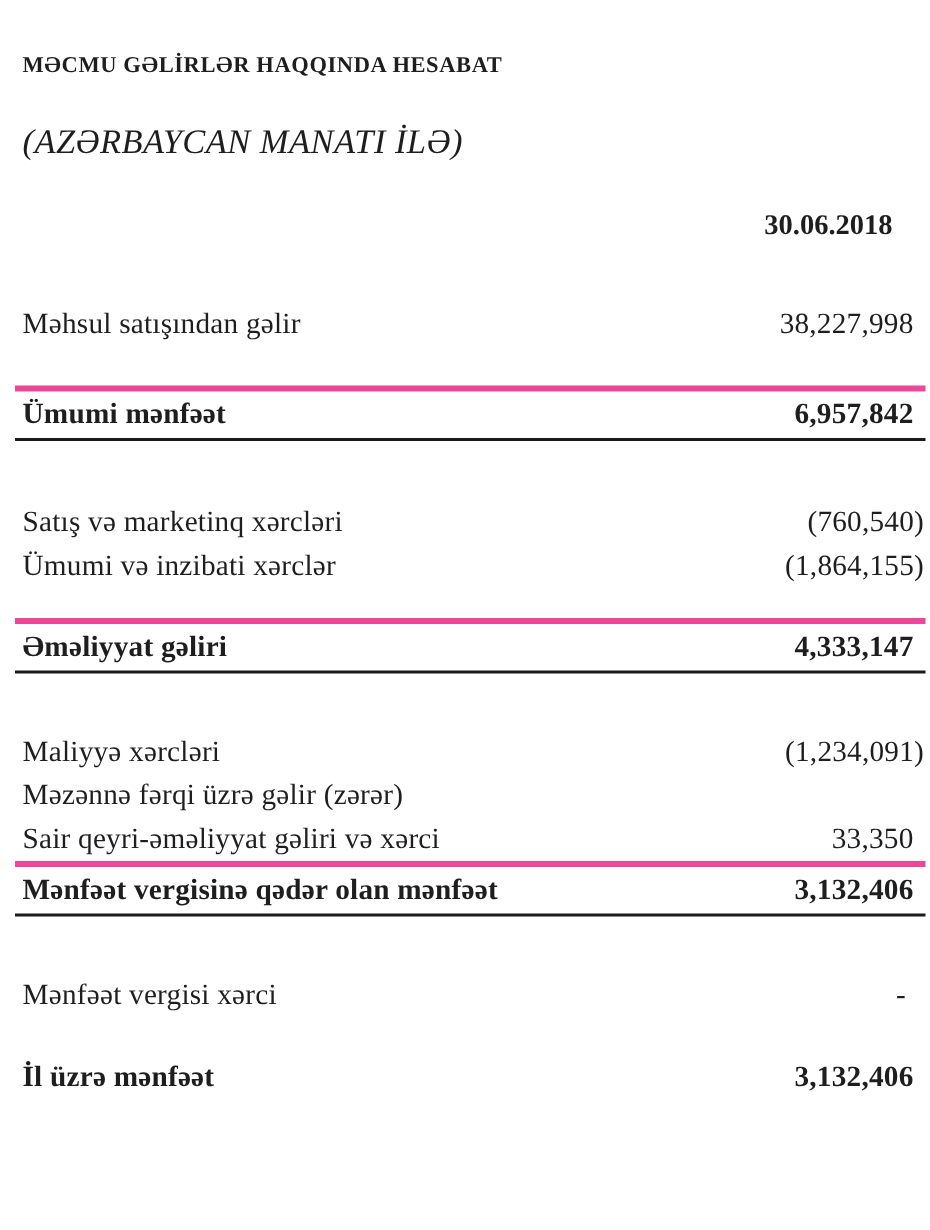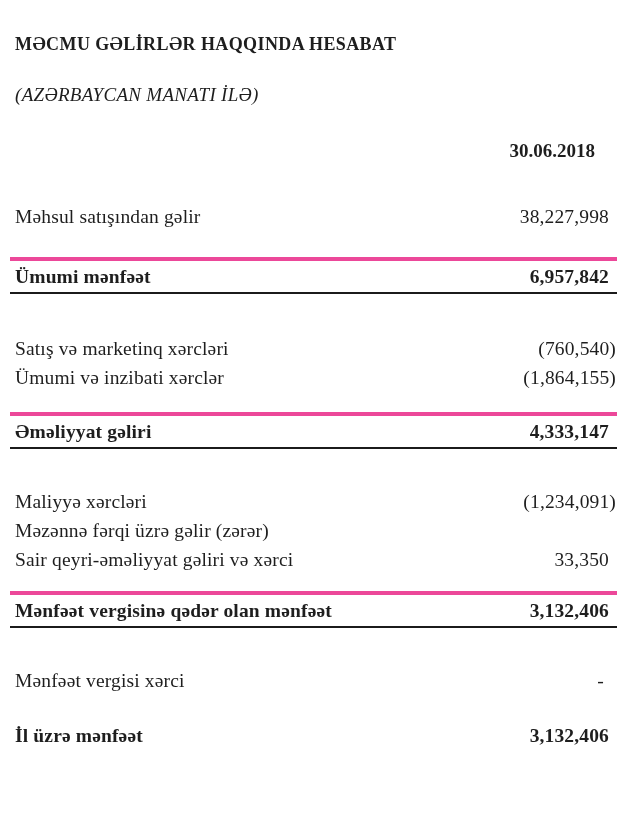--- a/index.html
+++ b/index.html
@@ -11,28 +11,28 @@
     position: relative;
     width: 620px;
     height: 820px;
     background: #ffffff;
     font-family: "Liberation Serif", "DejaVu Serif", serif;
     color: #1e1e1e;
     overflow: hidden;
   }
   .title {
     margin: 33px 0 0 15px;
-    font-size: 18px;
+    font-size: 15px;
     font-weight: bold;
     letter-spacing: 0.4px;
     line-height: 22px;
   }
   .subtitle {
     margin: 29px 0 0 15px;
-    font-size: 19px;
+    font-size: 23px;
     font-style: italic;
     letter-spacing: 0.3px;
     line-height: 21px;
     font-family: Liberation Serif, serif;
   }
   .date-hdr {
     margin-top: 36px;
     padding-right: 25px;
     text-align: right;
     font-size: 19px;
@@ -72,21 +72,21 @@
     height: auto;
     line-height: 20px;
     padding-top: 6px;
     padding-bottom: 5px;
   }
   .bold-row { font-weight: bold; }
   .mt26 { margin-top: 26px; }
   .mt40 { margin-top: 40px; }
   .mt20 { margin-top: 20px; }
   .mt38 { margin-top: 38px; }
-  .mt17 { margin-top: 17px; }
+  .mt17 { }
 </style>
 </head>
 <body>
 
 <div class="sheet">
 
   <h1 class="title">MƏCMU GƏLİRLƏR HAQQINDA HESABAT</h1>
 
   <div class="subtitle">(AZƏRBAYCAN MANATI İLƏ)</div>
 

